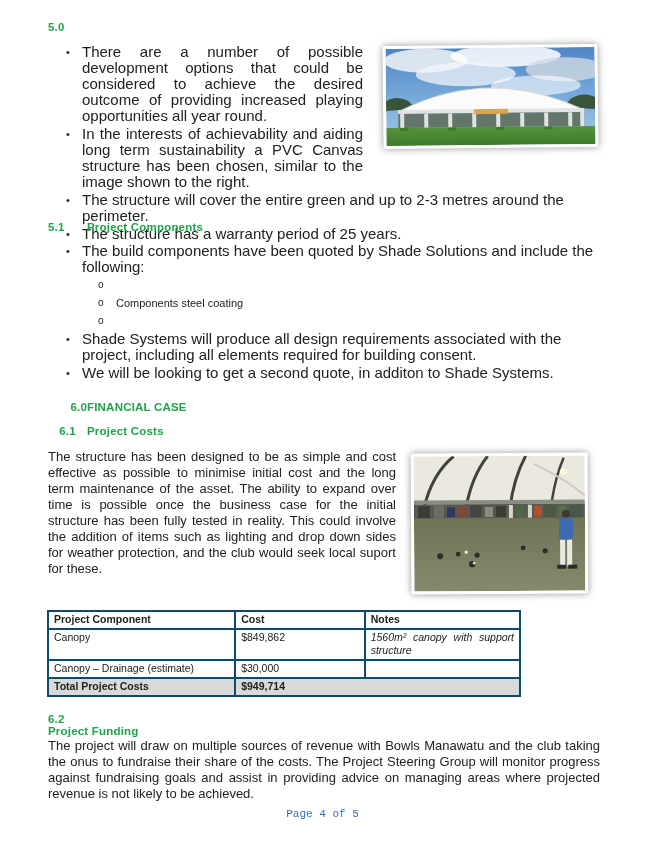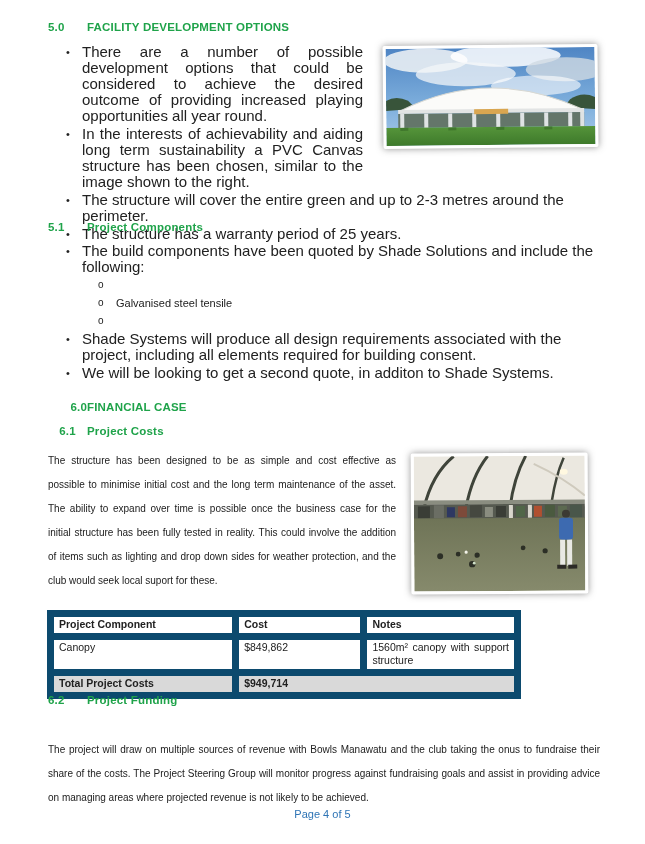--- a/index.html
+++ b/index.html
@@ -33,55 +33,55 @@
   .photo {
     position:absolute;
     background:#fff;
     border:3px solid #fff;
     box-shadow:0 0 7px rgba(60,60,60,.55);
     border-radius:2px;
   }
   .photo svg { display:block; }
   #photo-dome { left:383px; top:45px; transform:rotate(-.6deg); }
   #photo-interior { left:411px; top:453px; transform:rotate(-.3deg); }
-  .para { position:absolute; font-size:10px; line-height:24px; }
+  .para { position:absolute; font-size:13px; line-height:16px; }
   .costs-table {
     position:absolute; left:47px; top:610px; width:474px;
     border-collapse:collapse;
     font-size:10.5px; line-height:13px;
   }
   .costs-table td, .costs-table th {
-    border:7px solid #0c4a6e;
+    border:2px solid #0c4a6e;
     padding:1px 5px 2px 5px;
     vertical-align:top;
     text-align:left;
     font-weight:normal;
   }
   .costs-table th { font-weight:bold; }
   .costs-table col.c1 { width:188px; }
   .costs-table col.c2 { width:130px; }
   .costs-table col.c3 { width:156px; }
-  .costs-table .notes-cell { text-align:justify; }
+  .costs-table .notes-cell { text-align:justify;font-style:italic; }
   .costs-table tr.total td { background:var(--tableTotalBg,#D9D9D9); font-weight:bold; }
   .row-canopy td { height:30px; }
   .footer {
     position:absolute; left:0; right:0; top:808px;
     text-align:center;
     font-size:11px;
     color:var(--footerBlue,#2E74B5);
+    font-family:Liberation Mono, monospace;
   }
 </style>
 </head>
 <body>
 
 <div class="page" style="--accent: #1FA34A; --footerBlue: #2E74B5; --tableTotalBg: #D9D9D9; --text: #212121;">
 
   <div class="heading" style="top:21px;">
     <span class="num">5.0</span>
-    <span>FACILITY DEVELOPMENT OPTIONS</span>
   </div>
 
   <div class="bullets" style="top:44px; width:555px;">
     <div class="bullet narrow">
       <span class="marker">•</span>
       <div class="txt">There are a number of possible development options that could be considered to achieve the desired outcome of providing increased playing opportunities all year round.</div>
     </div>
     <div class="bullet narrow">
       <span class="marker">•</span>
       <div class="txt">In the interests of achievability and aiding long term sustainability a PVC Canvas structure has been chosen, similar to the image shown to the right.</div>
@@ -152,21 +152,21 @@
   <div class="bullets" style="top:243px; width:560px;">
     <div class="bullet">
       <span class="marker">•</span>
       <div class="txt">The build components have been quoted by Shade Solutions and include the following:</div>
     </div>
     <div class="subbullet">
       <span class="marker">o</span>
     </div>
     <div class="subbullet">
       <span class="marker">o</span>
-      <div class="txt">Galvanised steel tensile</div>
+      <div class="txt">Components steel coating</div>
     </div>
     <div class="subbullet">
       <span class="marker">o</span>
     </div>
     <div class="bullet">
       <span class="marker">•</span>
       <div class="txt">Shade Systems will produce all design requirements associated with the project, including all elements required for building consent.</div>
     </div>
     <div class="bullet">
       <span class="marker">•</span>
@@ -251,28 +251,33 @@
         <tr>
       <th>Project Component</th>
       <th>Cost</th>
       <th>Notes</th>
     </tr>
     <tr class="row-canopy">
       <td>Canopy</td>
       <td>$849,862</td>
       <td class="notes-cell">1560m² canopy with support structure</td>
     </tr>
+    <tr>
+      <td>Canopy – Drainage (estimate)</td>
+      <td>$30,000</td>
+      <td></td>
+    </tr>
     <tr class="total">
       <td>Total Project Costs</td>
       <td colspan="2">$949,714</td>
     </tr>
   </tbody>
     </table>
 
-  <div class="heading" style="top:694px;">
+  <div class="heading" style="top:713px;flex-direction:column;">
     <span class="num">6.2</span>
     <span>Project Funding</span>
   </div>
 
   <div class="para just" style="top:738px; left:48px; width:552px;">The project will draw on multiple sources of revenue with Bowls Manawatu and the club taking the onus to fundraise their share of the costs. The Project Steering Group will monitor progress against fundraising goals and assist in providing advice on managing areas where projected revenue is not likely to be achieved.</div>
 
   <div class="footer">Page 4 of 5</div>
 
 </div>
 

